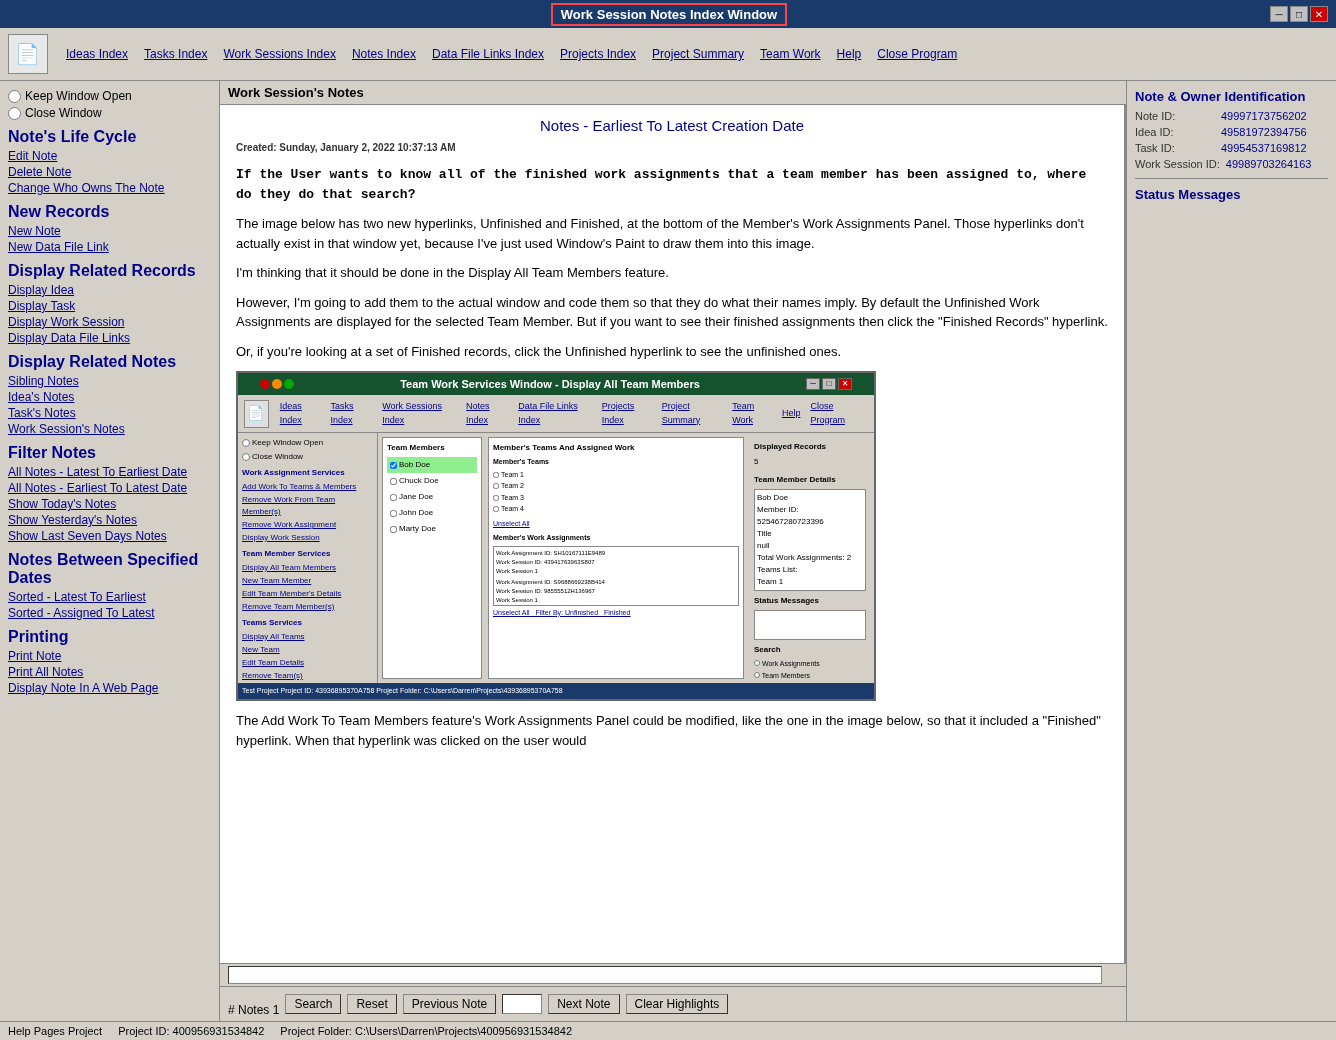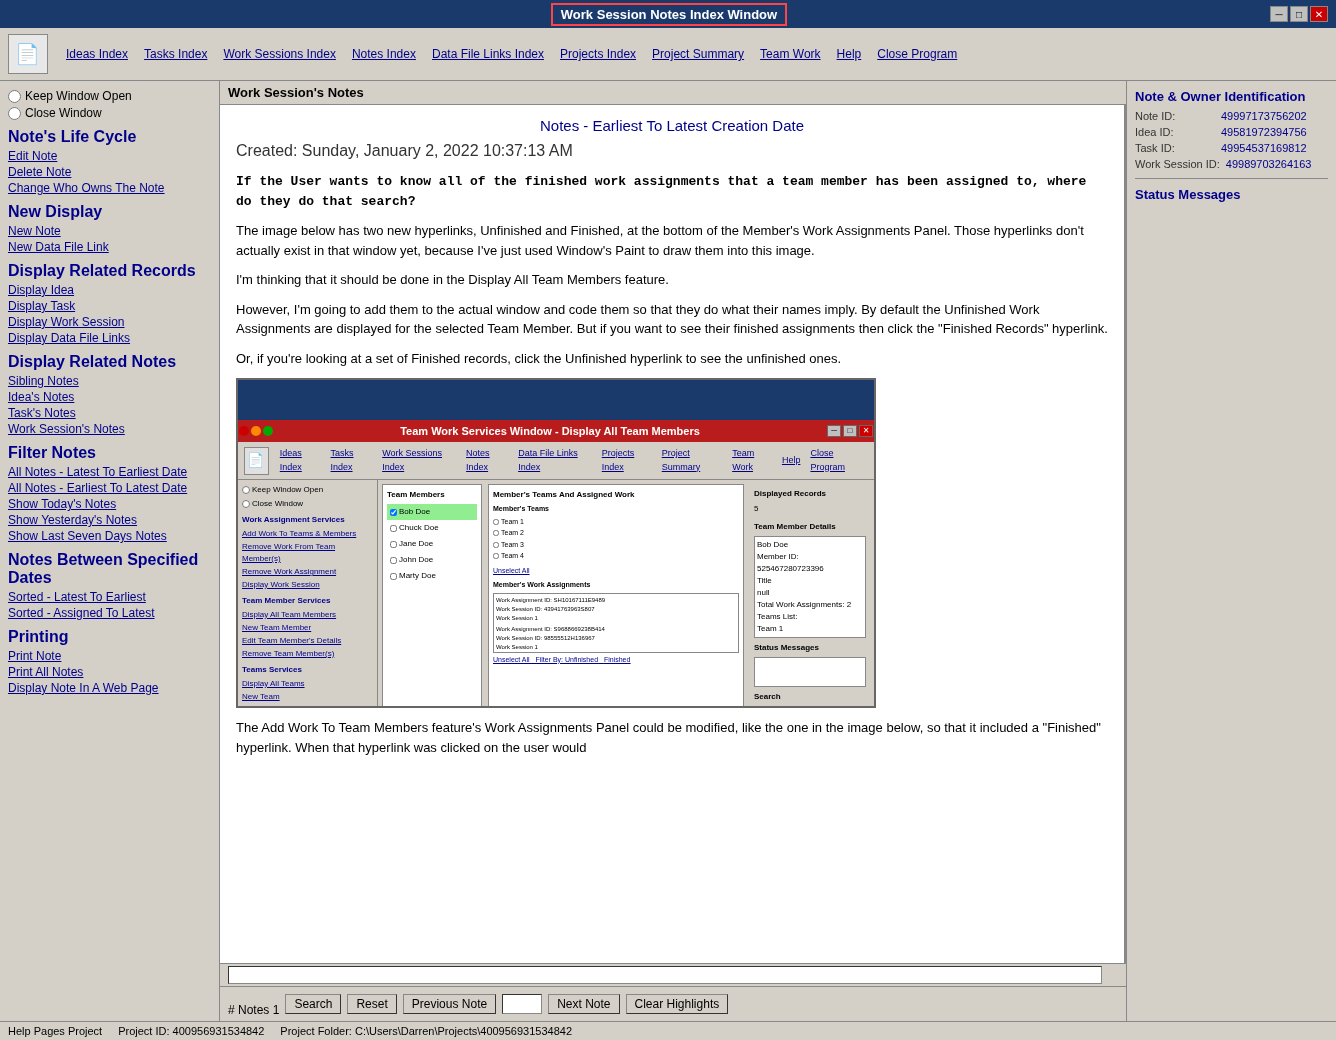--- a/index.html
+++ b/index.html
@@ -137,50 +137,50 @@
       border-right: 2px solid #888;
     }
     .note-title {
       text-align: center;
       font-size: 15px;
       color: #00008b;
       margin-bottom: 8px;
       font-weight: normal;
     }
     .note-created {
-      font-size: 16px;
+      font-size: 10px;
       margin-bottom: 12px;
       color: #333;
+      font-weight: bold;
     }
     .note-body {
       font-size: 13px;
       line-height: 1.5;
       color: #000;
     }
     .note-body p { margin-bottom: 10px; }
     .note-body .bold { font-weight: bold; font-family: Liberation Mono, monospace; }
 
     
     .embedded-screenshot {
       width: 640px;
       height: 330px;
       border: 2px solid #666;
       margin: 10px 0;
       background: #1a3a6b;
       position: relative;
       overflow: hidden;
     }
     .embedded-title-bar {
-      background: #b91c1c;
+      background: #14532d;
       height: 22px;
       display: flex;
       align-items: center;
       justify-content: space-between;
-      padding: 0 1px;
-      margin-top: 40px;
+      padding: 0 22px;
     }
     .embedded-title-text {
       color: white;
       font-size: 11px;
       font-weight: bold;
     }
     .embedded-controls {
       display: flex;
       gap: 2px;
     }
@@ -417,21 +417,21 @@
       <div class="sidebar-radio">
         <input type="radio" name="window-option" style="">
         <span>Close Window</span>
       </div>
 
       <div class="sidebar-section-title">Note's Life Cycle</div>
       <a class="sidebar-link">Edit Note</a>
       <a class="sidebar-link">Delete Note</a>
       <a class="sidebar-link">Change Who Owns The Note</a>
 
-      <div class="sidebar-section-title">New Display</div>
+      <div class="sidebar-section-title">New Records</div>
       <a class="sidebar-link">New Note</a>
       <a class="sidebar-link">New Data File Link</a>
 
       <div class="sidebar-section-title">Display Related Records</div>
       <a class="sidebar-link">Display Idea</a>
       <a class="sidebar-link">Display Task</a>
       <a class="sidebar-link">Display Work Session</a>
       <a class="sidebar-link">Display Data File Links</a>
 
       <div class="sidebar-section-title">Display Related Notes</div>

